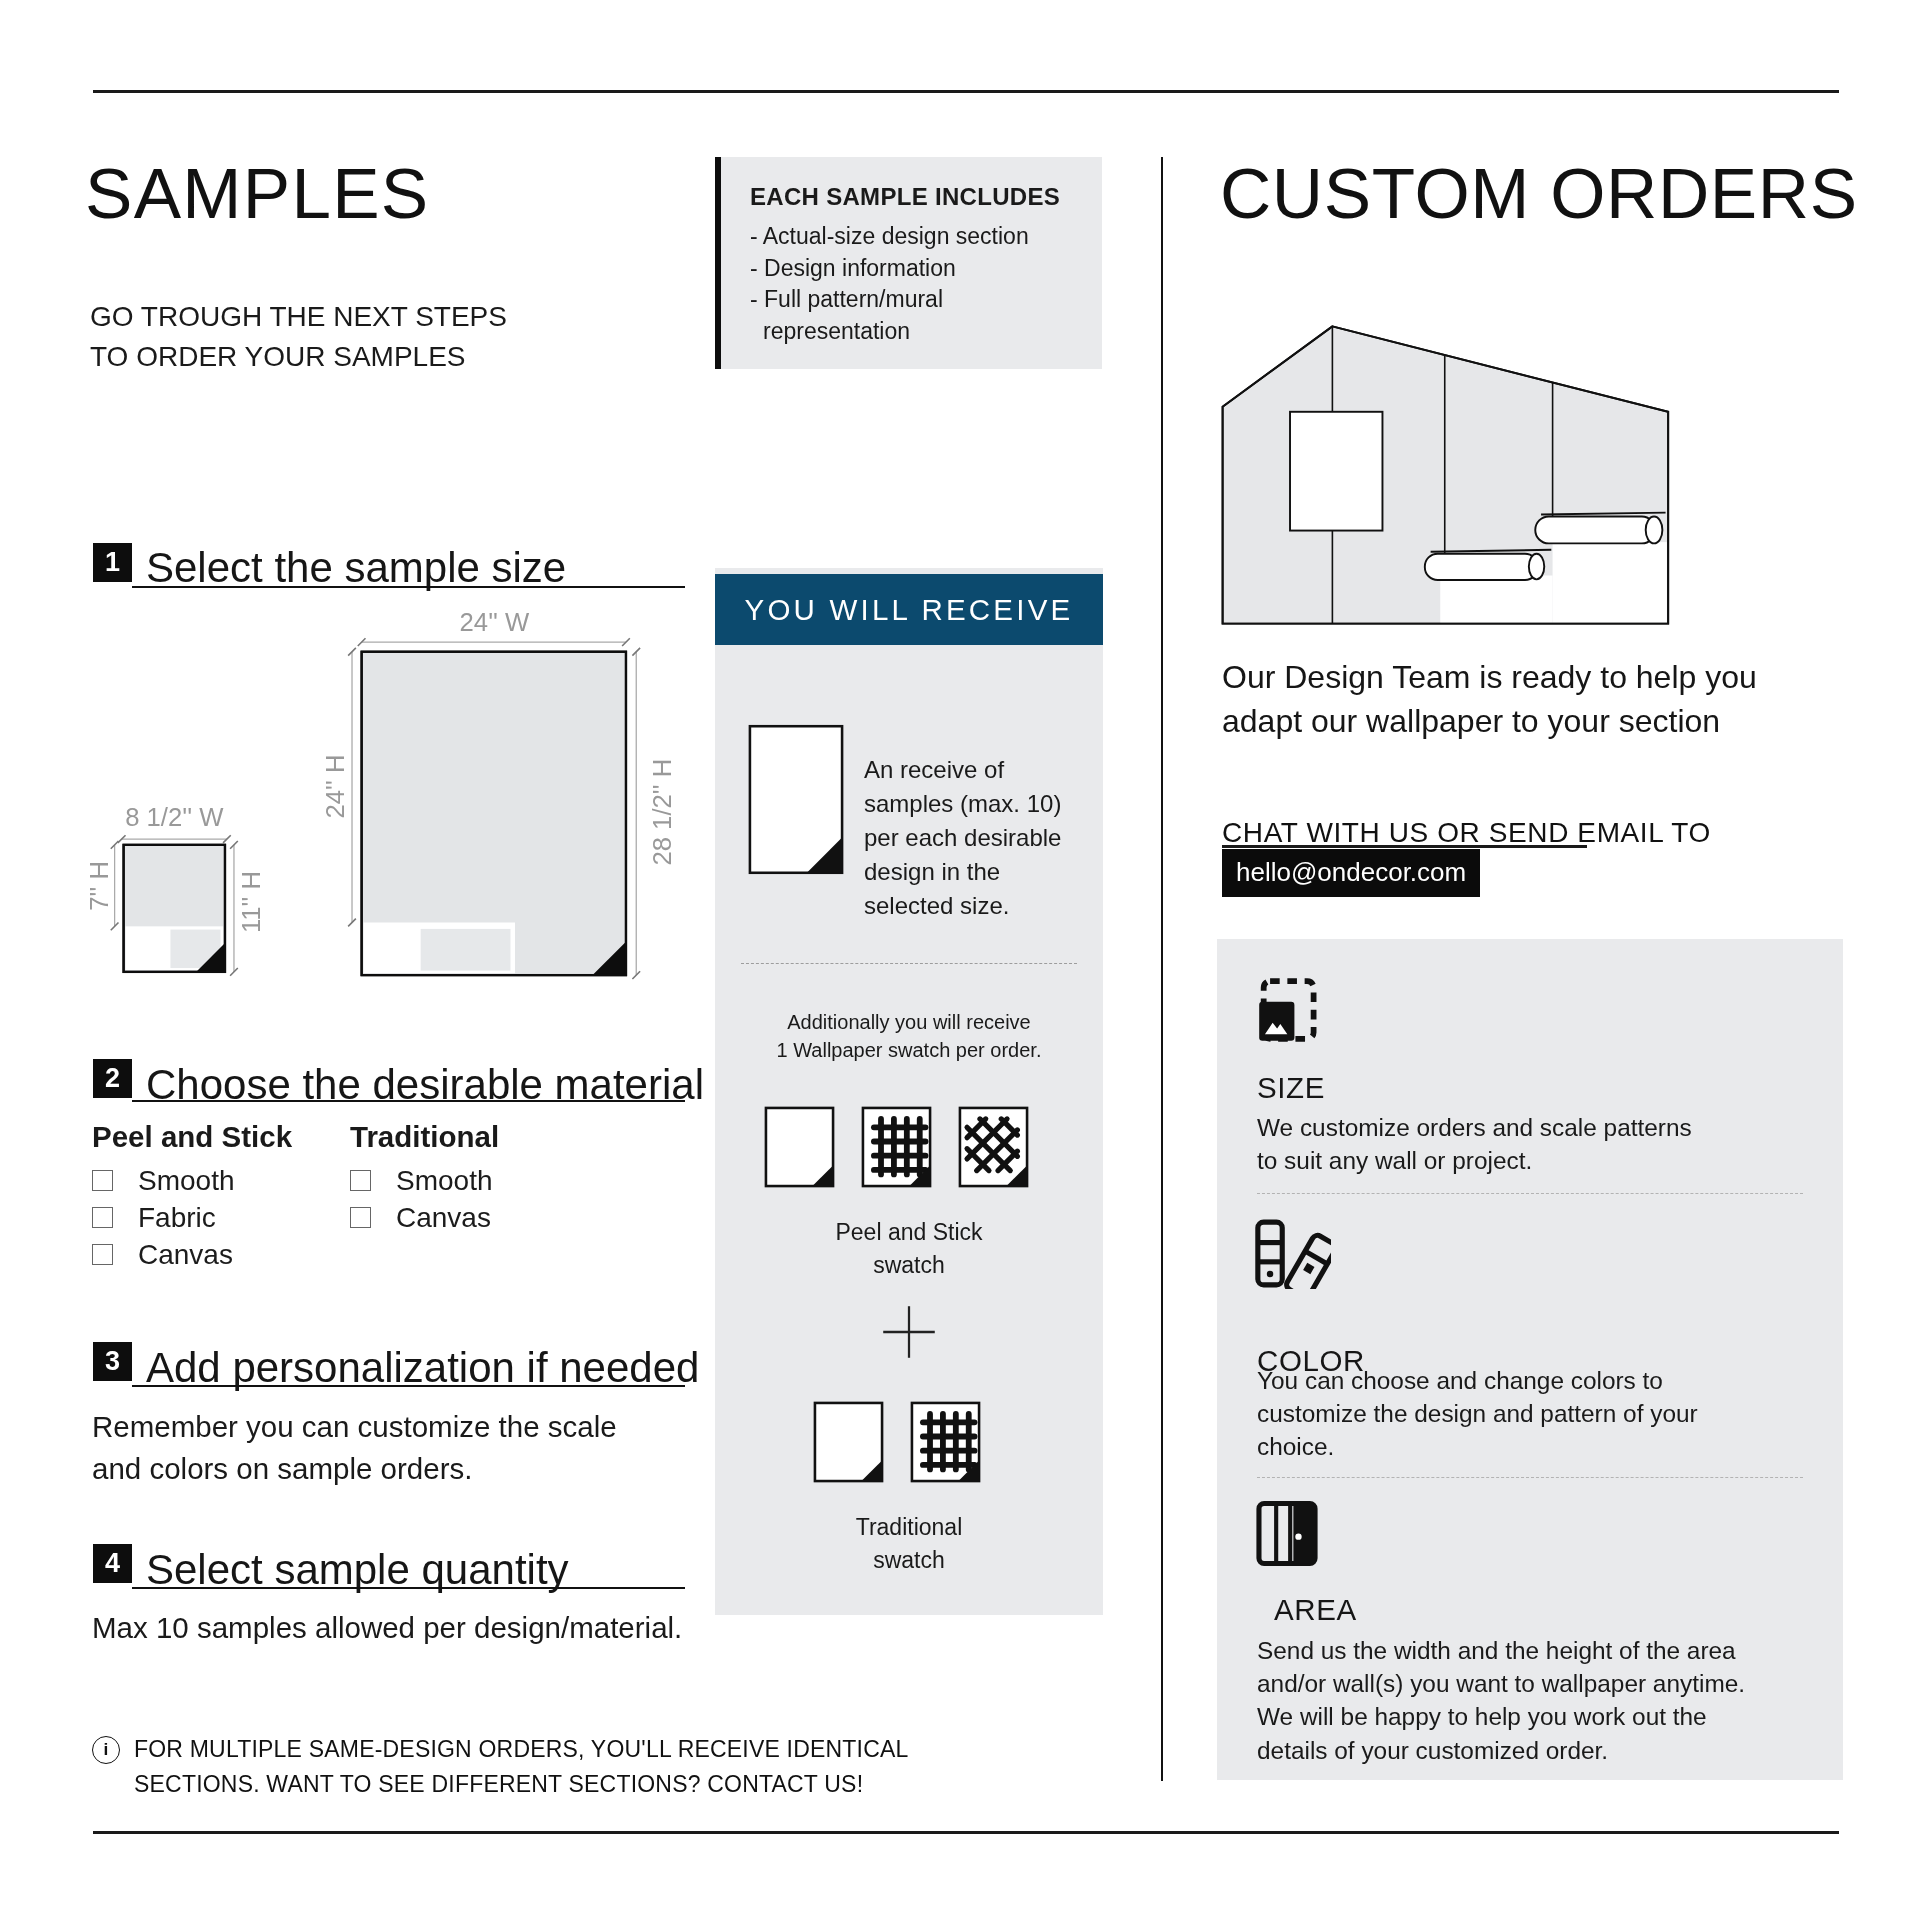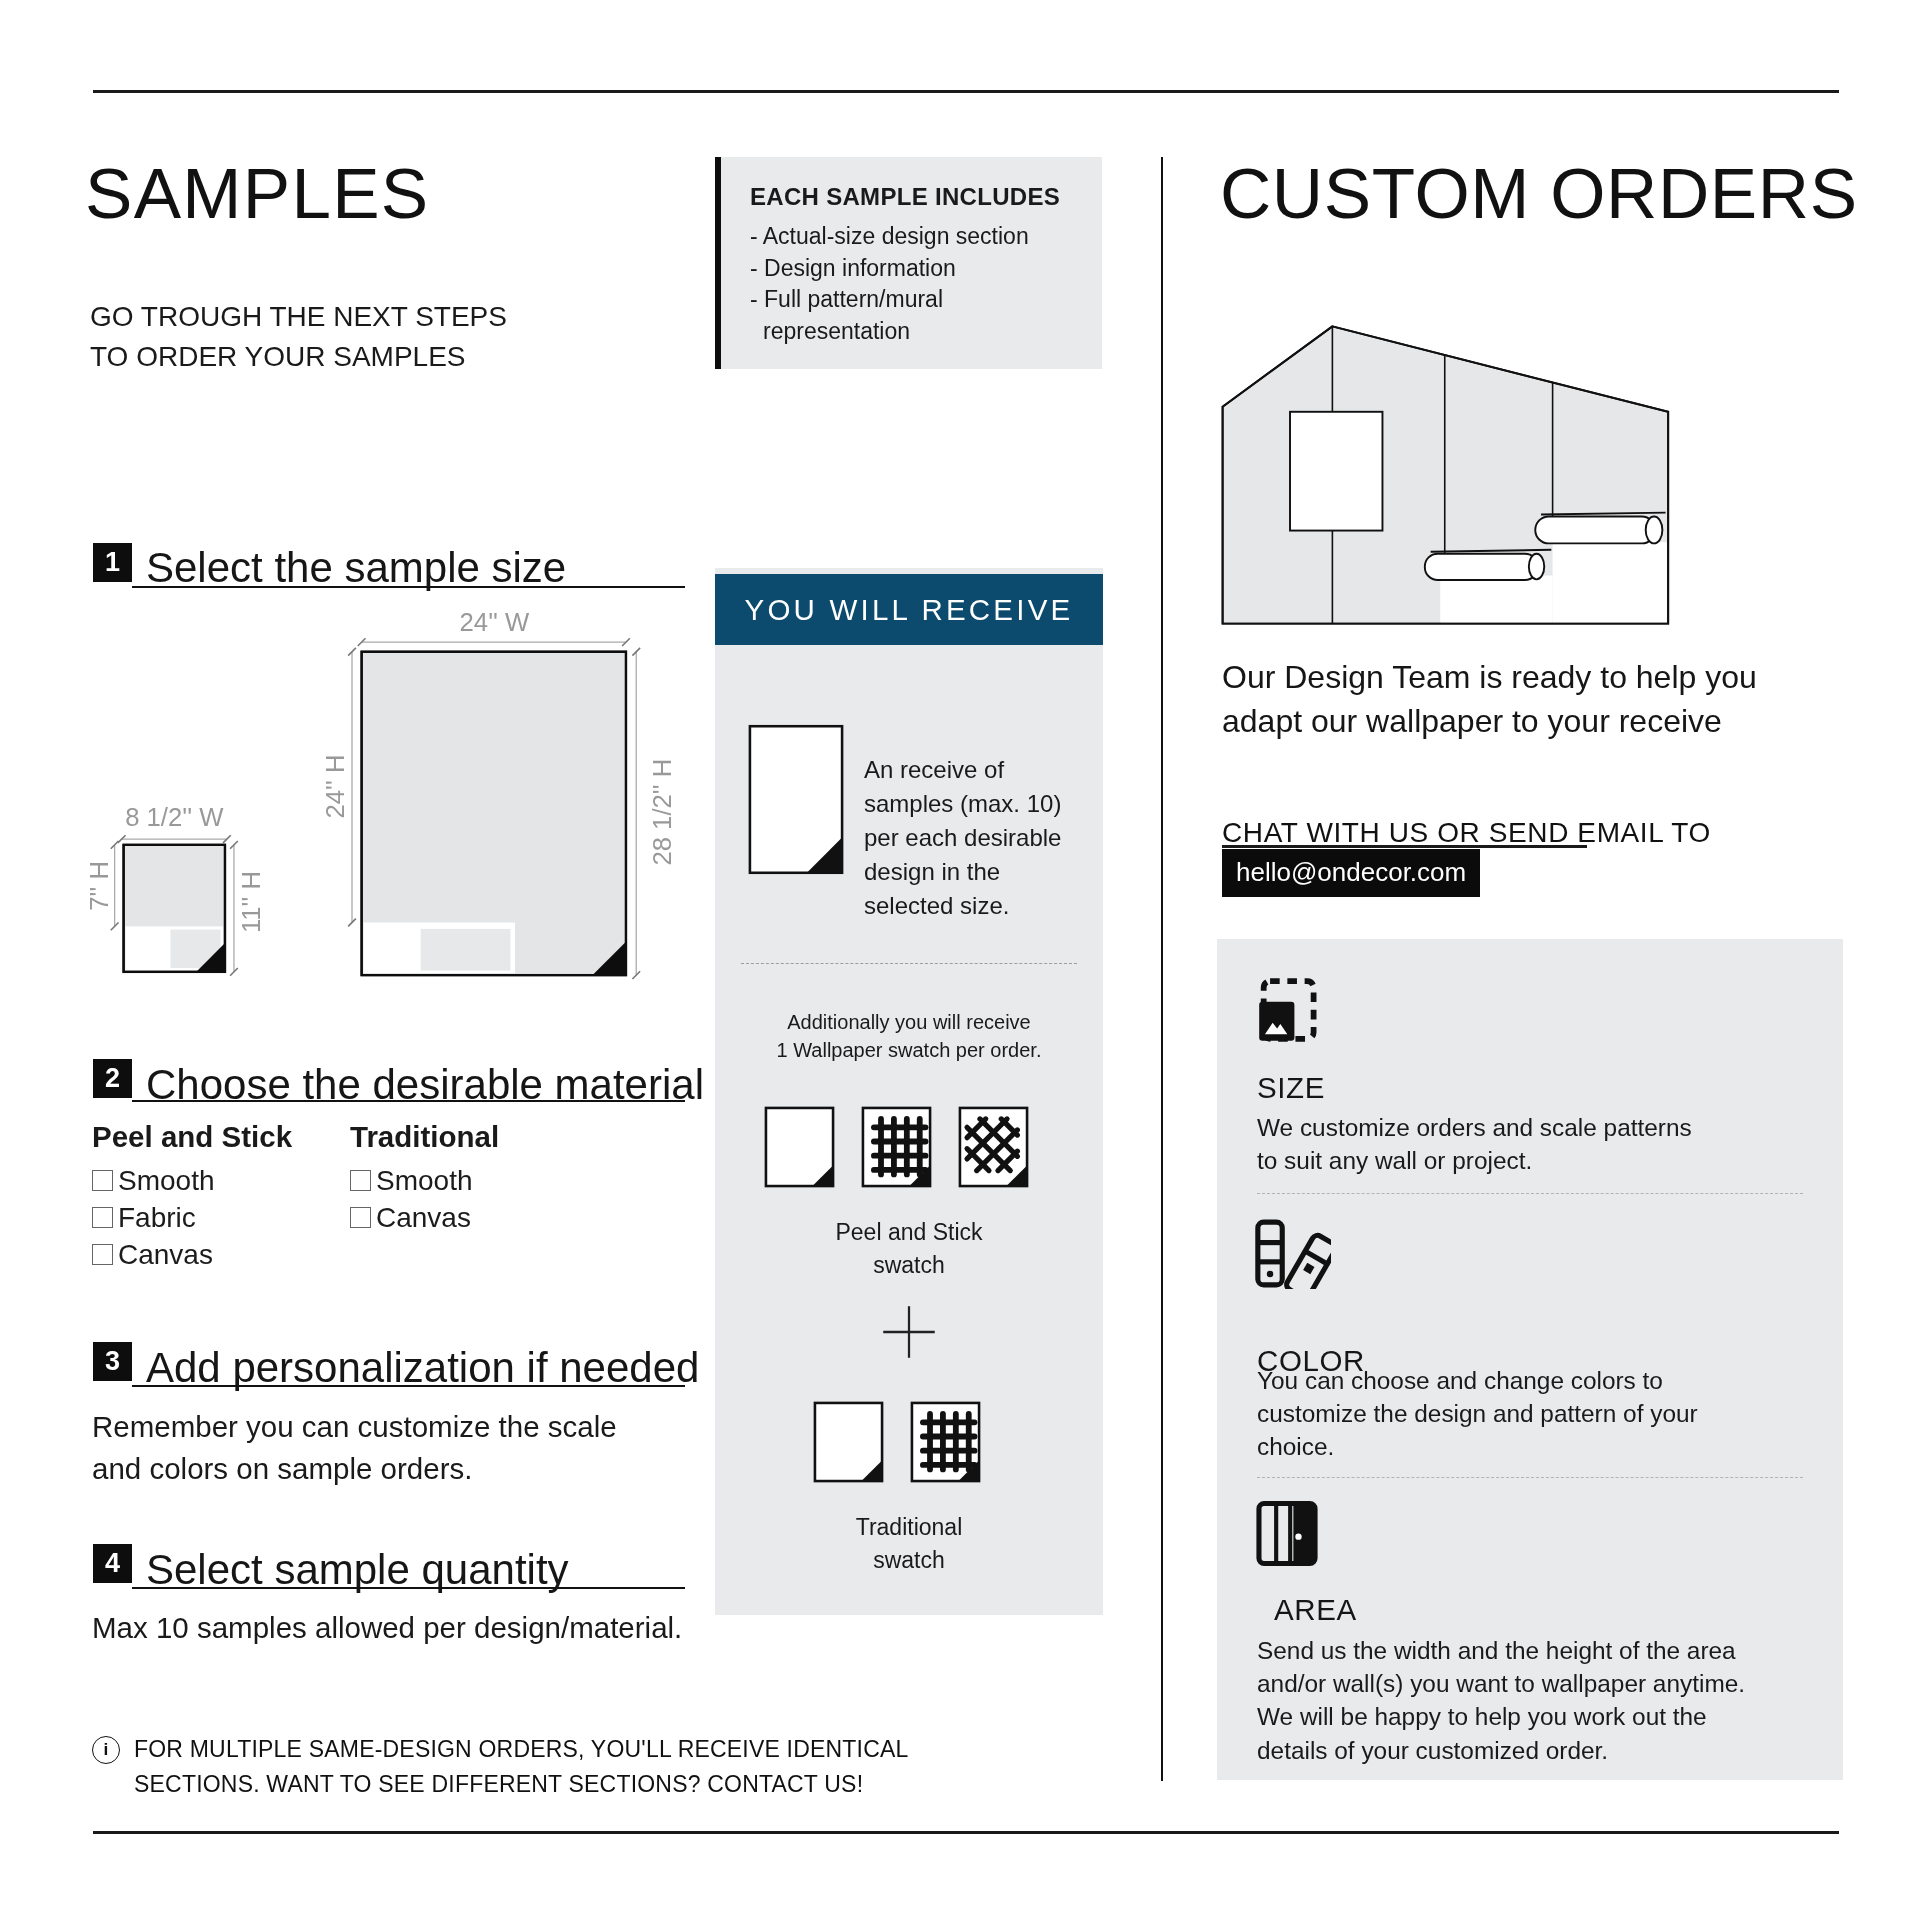--- a/index.html
+++ b/index.html
@@ -13,21 +13,21 @@
   .rule{background:#1a1a1a;}
   .graybox{background:#e9eaec;}
   .inc-title{font-size:24px;font-weight:700;letter-spacing:0.3px;white-space:nowrap;}
   .inc-item{font-size:23px;line-height:1.36;white-space:nowrap;}
   .step-num{width:39px;height:39px;background:#0d0d0d;color:#fff;font-size:27px;font-weight:700;
     display:flex;align-items:center;justify-content:center;}
   .step-title{font-size:42px;font-weight:300;color:#161616;white-space:nowrap;}
   .step-underline{height:1.9px;background:#111;}
   .step-body{font-size:29.5px;line-height:1.42;color:#1a1a1a;}
   .mat-title{font-size:29.5px;font-weight:700;white-space:nowrap;}
-  .opt-row{display:flex;align-items:center;gap:5px;height:37px;}
+  .opt-row{display:flex;align-items:center;gap:25px;height:37px;}
   .opt-box{width:19px;height:19px;border:1.9px solid #666;background:#fff;flex:0 0 auto;}
   .opt-label{font-size:28px;color:#1c1c1c;white-space:nowrap;}
   .banner{background:#0c4a6e;color:#fff;display:flex;align-items:center;justify-content:center;
     font-size:29.5px;font-weight:400;letter-spacing:3.2px;white-space:nowrap;}
   .panel-text{font-size:24px;line-height:1.42;color:#1a1a1a;white-space:nowrap;}
   .centered{text-align:center;}
   .cap{font-size:23px;line-height:1.45;color:#1a1a1a;}
   .intro{font-size:32px;line-height:1.36;color:#161616;white-space:nowrap;}
   .chat{font-size:28px;letter-spacing:0.6px;color:#111;white-space:nowrap;}
   .email-badge{background:#0b0b0b;color:#fff;font-size:26px;padding:8.3px 14px;white-space:nowrap;display:inline-block;}
@@ -256,21 +256,21 @@
   <line x1="500" y1="317" x2="694" y2="314" stroke="#111" stroke-width="3"></line>
   <rect x="491" y="320" width="187" height="42" rx="21" fill="#ffffff" stroke="#111" stroke-width="3"></rect>
   <ellipse cx="676" cy="341" rx="13" ry="21" fill="#ffffff" stroke="#111" stroke-width="3"></ellipse>
   <line x1="328" y1="375" x2="516" y2="372" stroke="#111" stroke-width="3"></line>
   <rect x="319" y="378" width="176" height="41" rx="20" fill="#ffffff" stroke="#111" stroke-width="3"></rect>
   <ellipse cx="493" cy="398" rx="12" ry="20" fill="#ffffff" stroke="#111" stroke-width="3"></ellipse>
 </svg>
 
 <div class="abs intro" style="left:1222px;top:656px;">
   <div>Our Design Team is ready to help you</div>
-  <div>adapt our wallpaper to your receive</div>
+  <div>adapt our wallpaper to your section</div>
 </div>
 
 <div class="abs chat" style="left:1222px;top:817px;">CHAT WITH US OR SEND EMAIL TO</div>
 <div class="abs rule" style="left:1222px;top:845px;width:365px;height:2.6px;"></div>
 <div class="abs" style="left:1222px;top:849px;">
   <span class="email-badge">hello@ondecor.com</span>
 </div>
 
 <div class="abs graybox" style="left:1217px;top:939px;width:626px;height:841px;">
 

